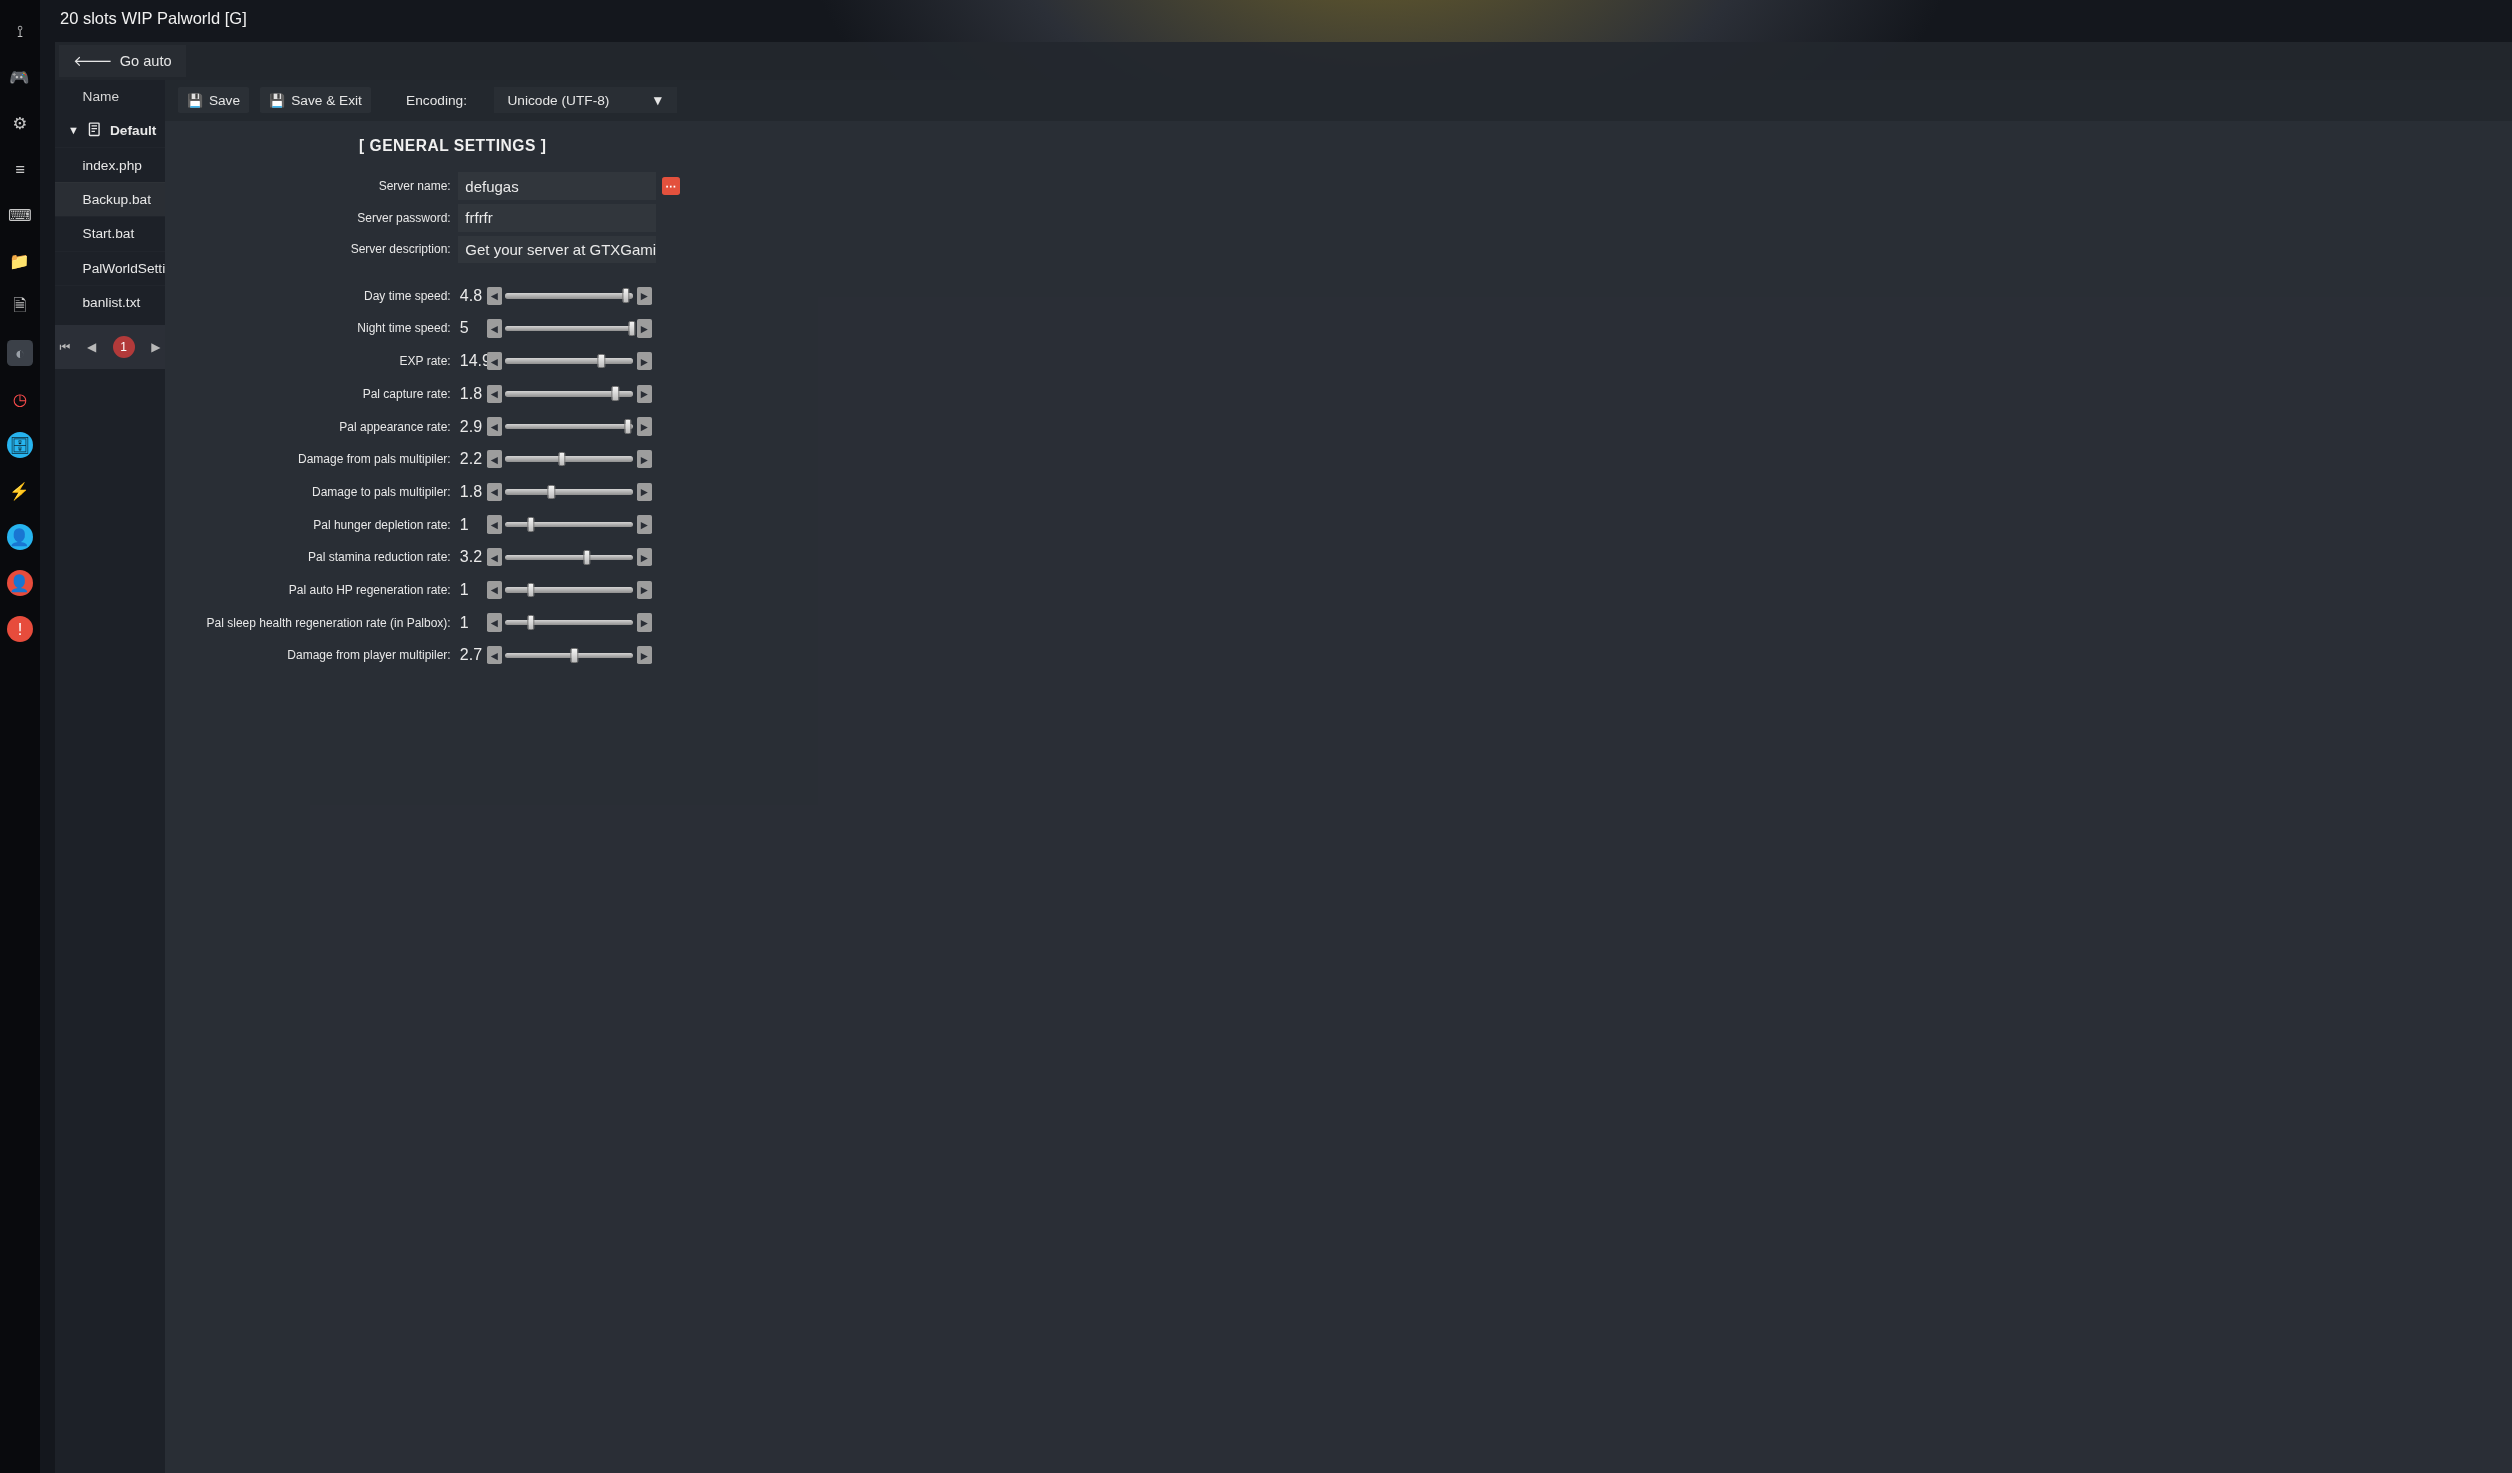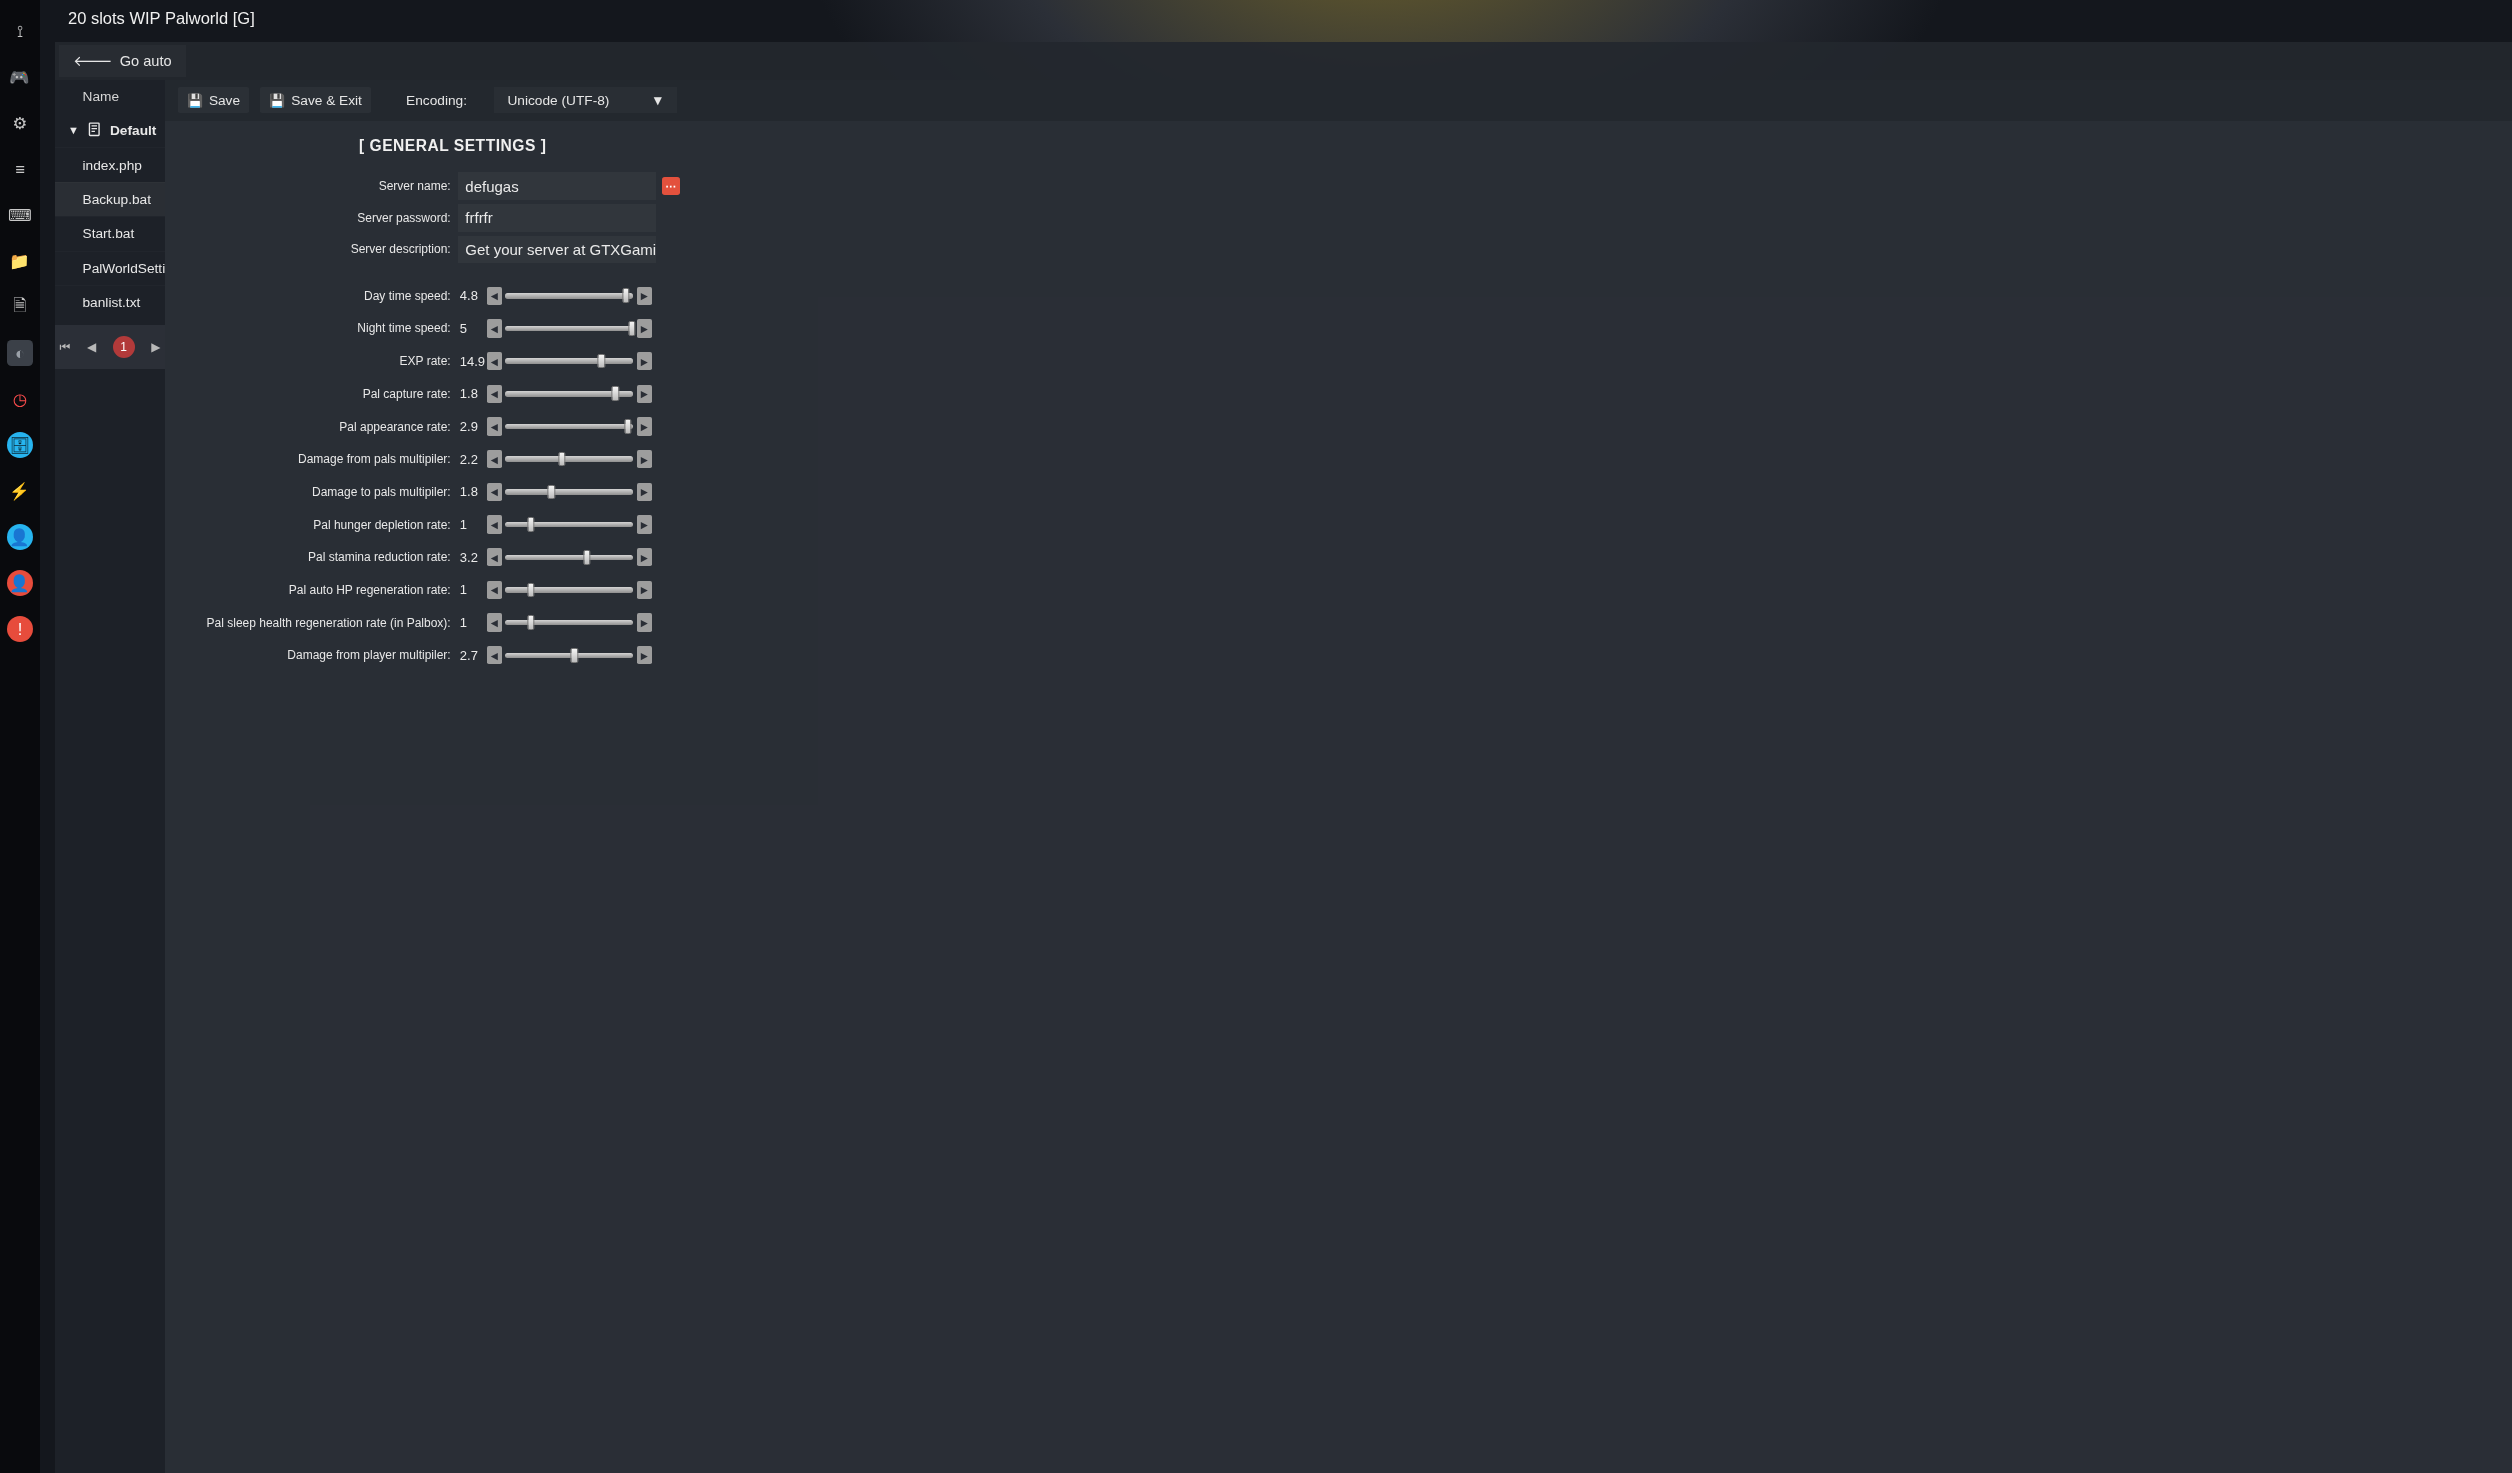--- a/index.html
+++ b/index.html
@@ -33,21 +33,21 @@
   .rail .ico.green { color: #2ecc71; }
   .rail .ico.yellow { color: #f7c325; }
   .rail .ico.orange { color: #e0a23b; }
   .rail .ico.red-dot { background: #e74c3c; color: #fff; }
   .rail .ico.red-ring { color: #ff4d4d; }
   .rail .ico.blue-circ { background: #27b4ef; color: #0b2430; }
   .rail .ico.darkpanel { background: #3b4048; color: #9aa0a8; border-radius: 4.6px; }
   
   .topbar {
     position: fixed;
-    left: 48px; right: 0; top: 0;
+    left: 40px; right: 0; top: 0;
     height: 37px;
     display: flex;
     align-items: center;
     padding-left: 20px;
     color: #f1f1f1;
     font-size: 16.5px;
   }
   
   .panel {
     position: fixed;
@@ -232,21 +232,21 @@
     top: -5.5px;
     bottom: -5.5px;
     border: 4.6px solid #ff1f1f;
     border-radius: 9.2px;
     pointer-events: none;
   }
   .slider-row { margin-bottom: 3.7px; }
   .slider-row .valbox {
     width: 29px;
     padding-left: 1.8px;
-    font-size: 13px;
+    font-size: 16px;
     color: #eaeaea;
   }
   .stepbtn {
     width: 14.6px; height: 18.3px;
     background: #9d9d9d;
     display: flex; align-items: center; justify-content: center;
     color: #2a2e36;
     font-size: 9.2px;
     cursor: pointer;
     border-radius: 1.8px;

